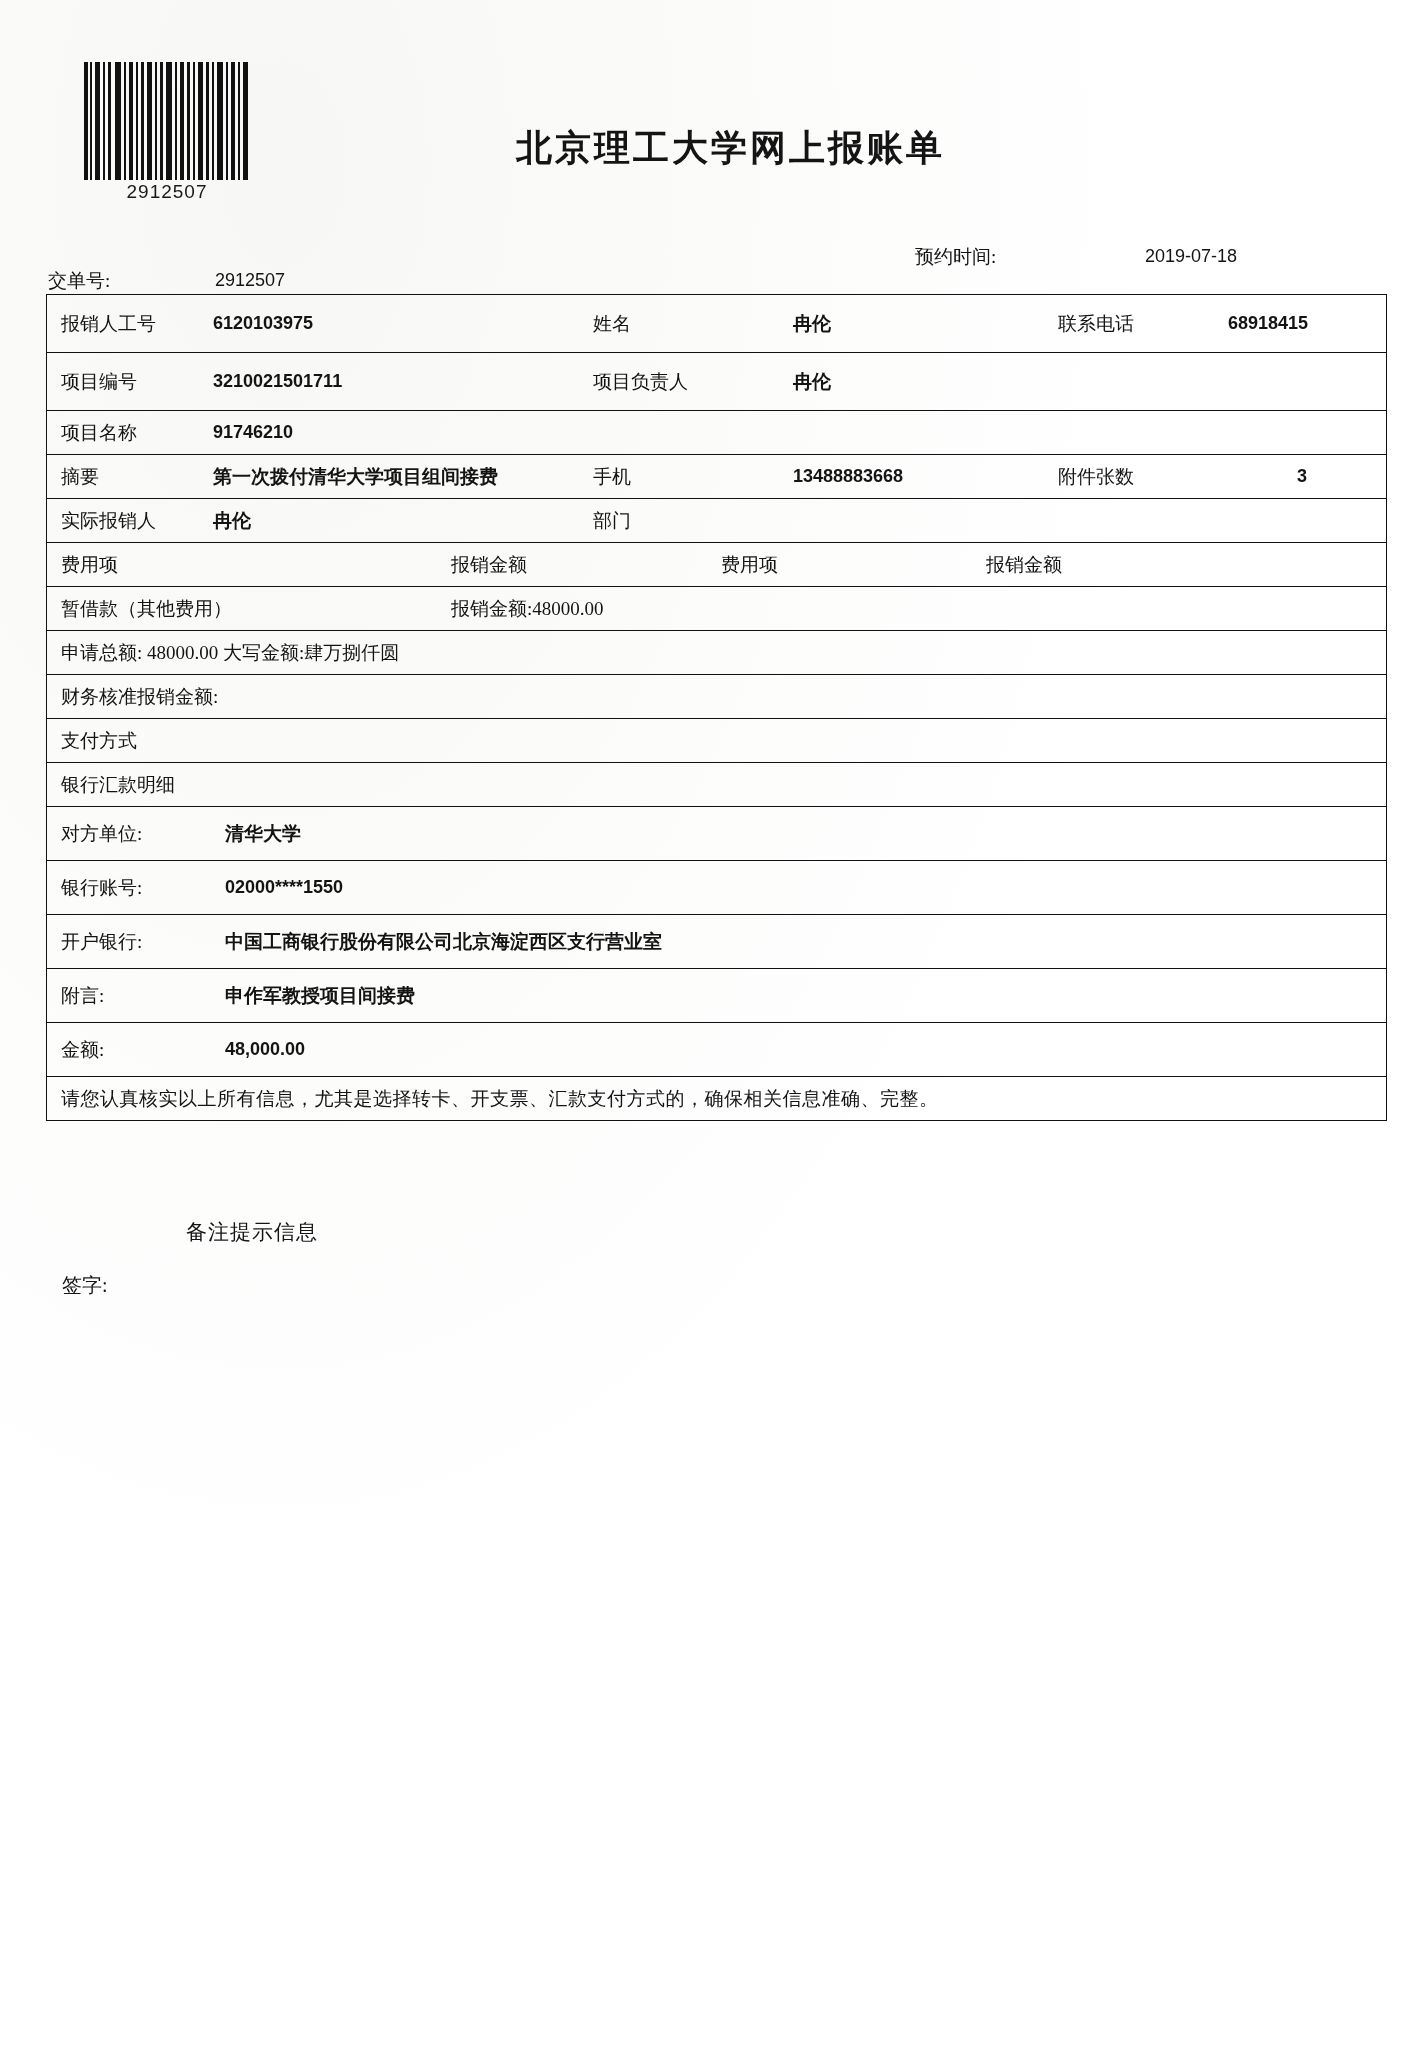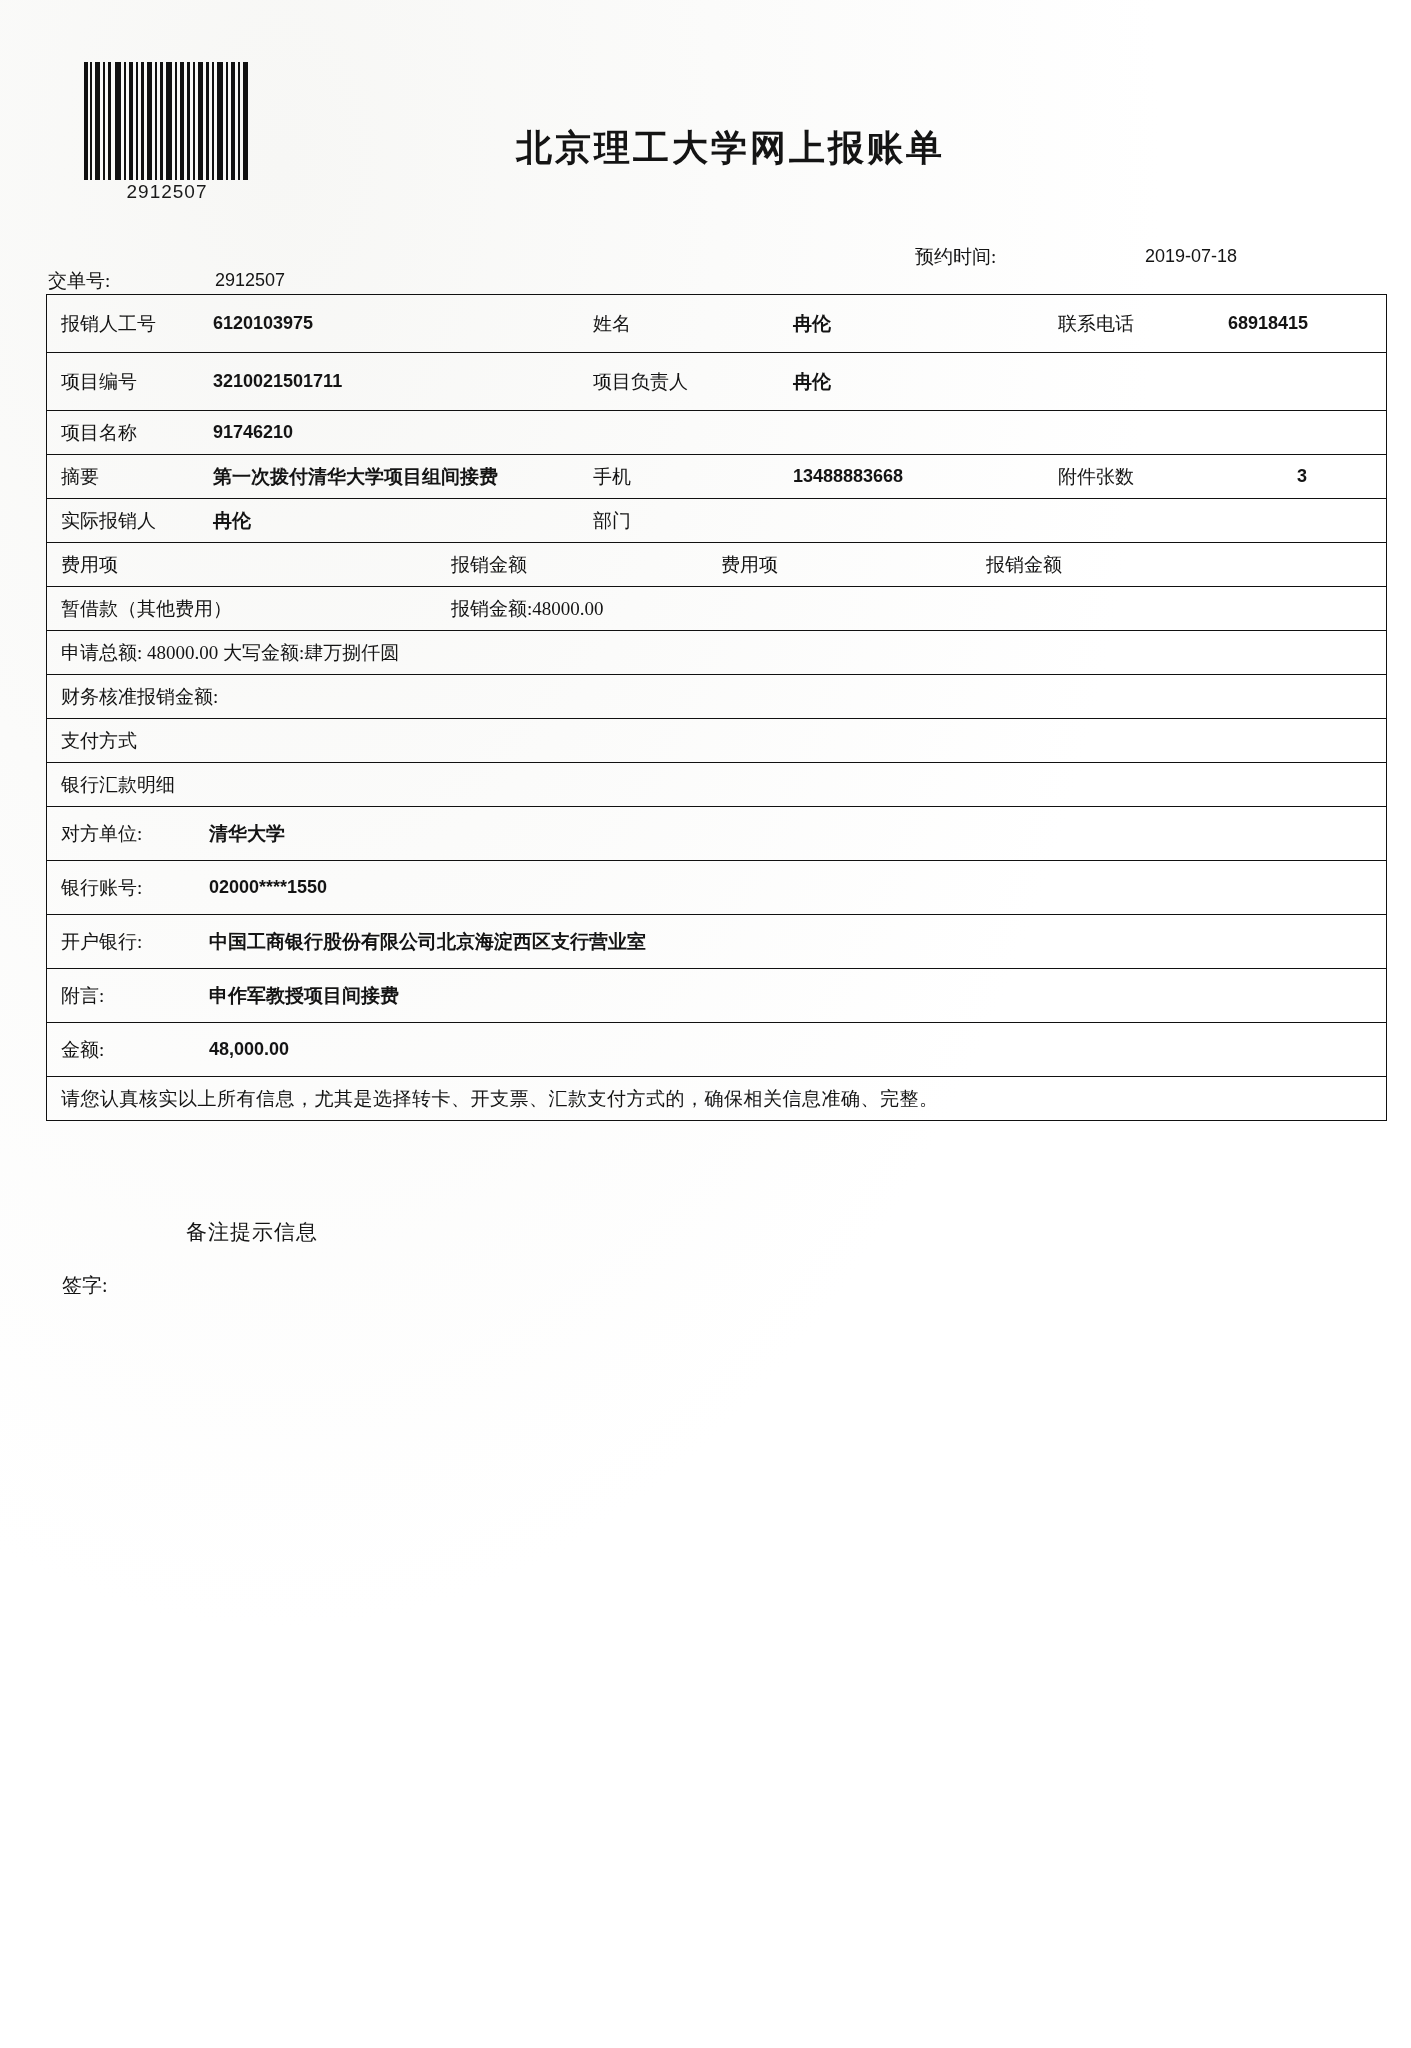--- a/index.html
+++ b/index.html
@@ -100,21 +100,21 @@
     font-size: 19px;
     display: flex;
     align-items: center;
     min-height: 30px;
   }
   .cell.label { font-size: 19px; }
   .cell.value { font-size: 18px; font-family: "Liberation Sans", sans-serif; font-weight: bold; }
   .cell.value.cjk { font-family: "Liberation Serif", serif; font-size: 19px; }
 
   .r-h { height: 58px; }
-  .r-m { height: 54px; }
+  .r-m { height: 54px; gap: 16px; }
   .r-s { height: 44px; }
 
   .w-lbl1 { width: 152px; }
   .w-val1 { width: 380px; }
   .w-lbl2 { width: 200px; text-align: right; }
   .w-val2 { width: 265px; }
   .w-lbl3 { width: 170px; }
   .w-val3 { flex: 1; }
 
   .center { justify-content: center; }

